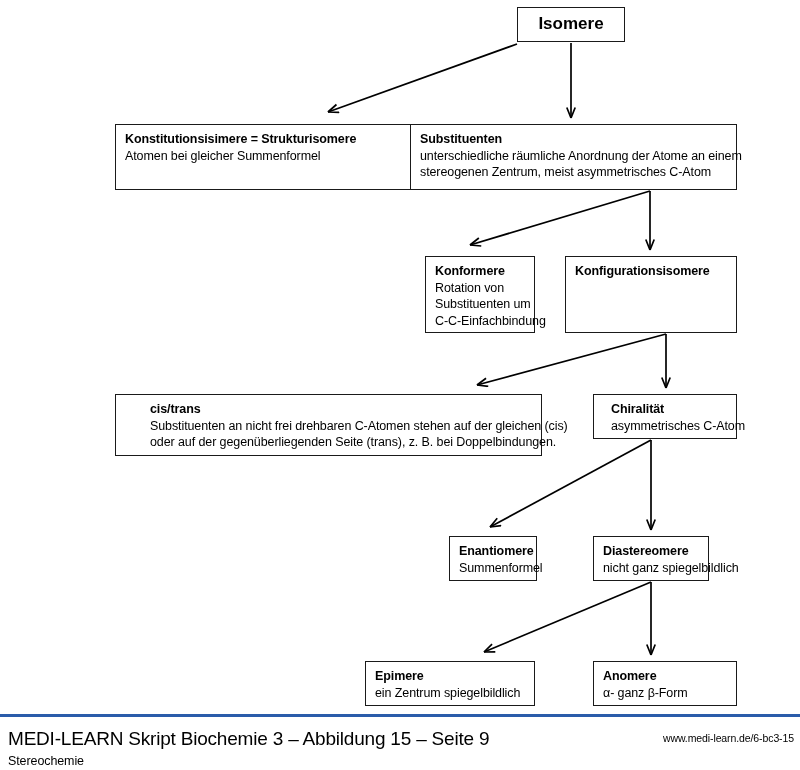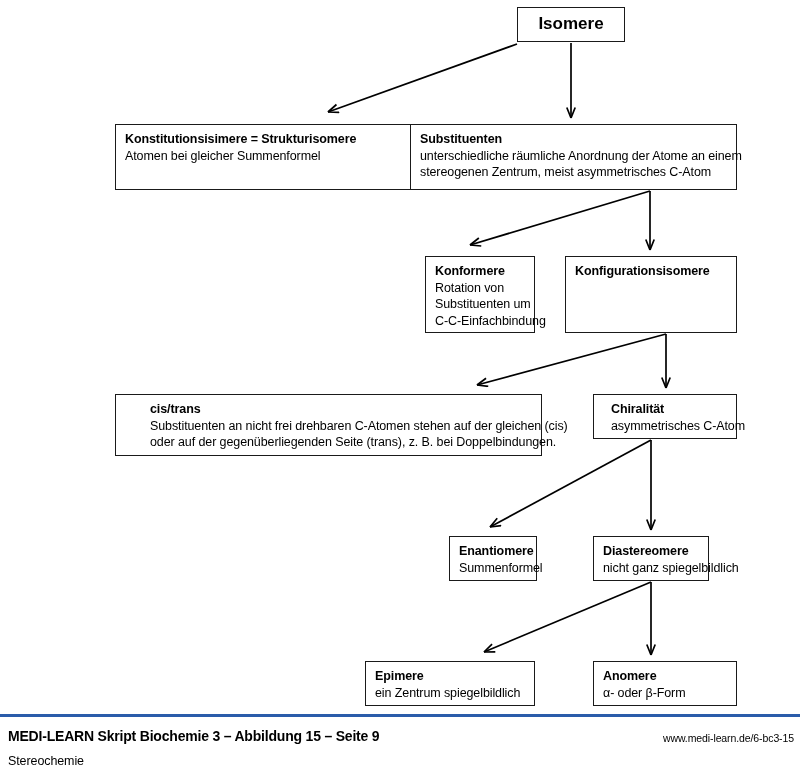--- a/index.html
+++ b/index.html
@@ -97,22 +97,22 @@
     left: 0;
     top: 2px;
     width: 800px;
     height: 3px;
     background: #2a5caa;
   }
   #footer-main {
     position: absolute;
     left: 8px;
     top: 16px;
-    font-size: 14px;
-    font-weight: bold;
+    font-size: 19px;
+    font-weight: normal;
     letter-spacing: -0.2px;
     white-space: nowrap;
   }
   #footer-url {
     position: absolute;
     right: 6px;
     top: 20px;
     font-size: 10.5px;
     letter-spacing: -0.1px;
     white-space: nowrap;
@@ -244,21 +244,21 @@
   <div class="node" id="node-epimere">
     <div class="title">Epimere</div>
     <div class="desc">
       <span class="ln">ein Zentrum spiegelbildlich</span>
     </div>
   </div>
 
   <div class="node" id="node-anomere">
     <div class="title">Anomere</div>
     <div class="desc">
-      <span class="ln">α- oder  β-Form</span>
+      <span class="ln">α- ganz  β-Form</span>
     </div>
   </div>
 
 </div>
 
 <div id="footer">
   <div id="footer-rule"></div>
   <div id="footer-main">MEDI-LEARN Skript Biochemie 3 – Abbildung 15 – Seite 9</div>
   <div id="footer-url">www.medi-learn.de/6-bc3-15</div>
   <div id="footer-sub">Stereochemie</div>

